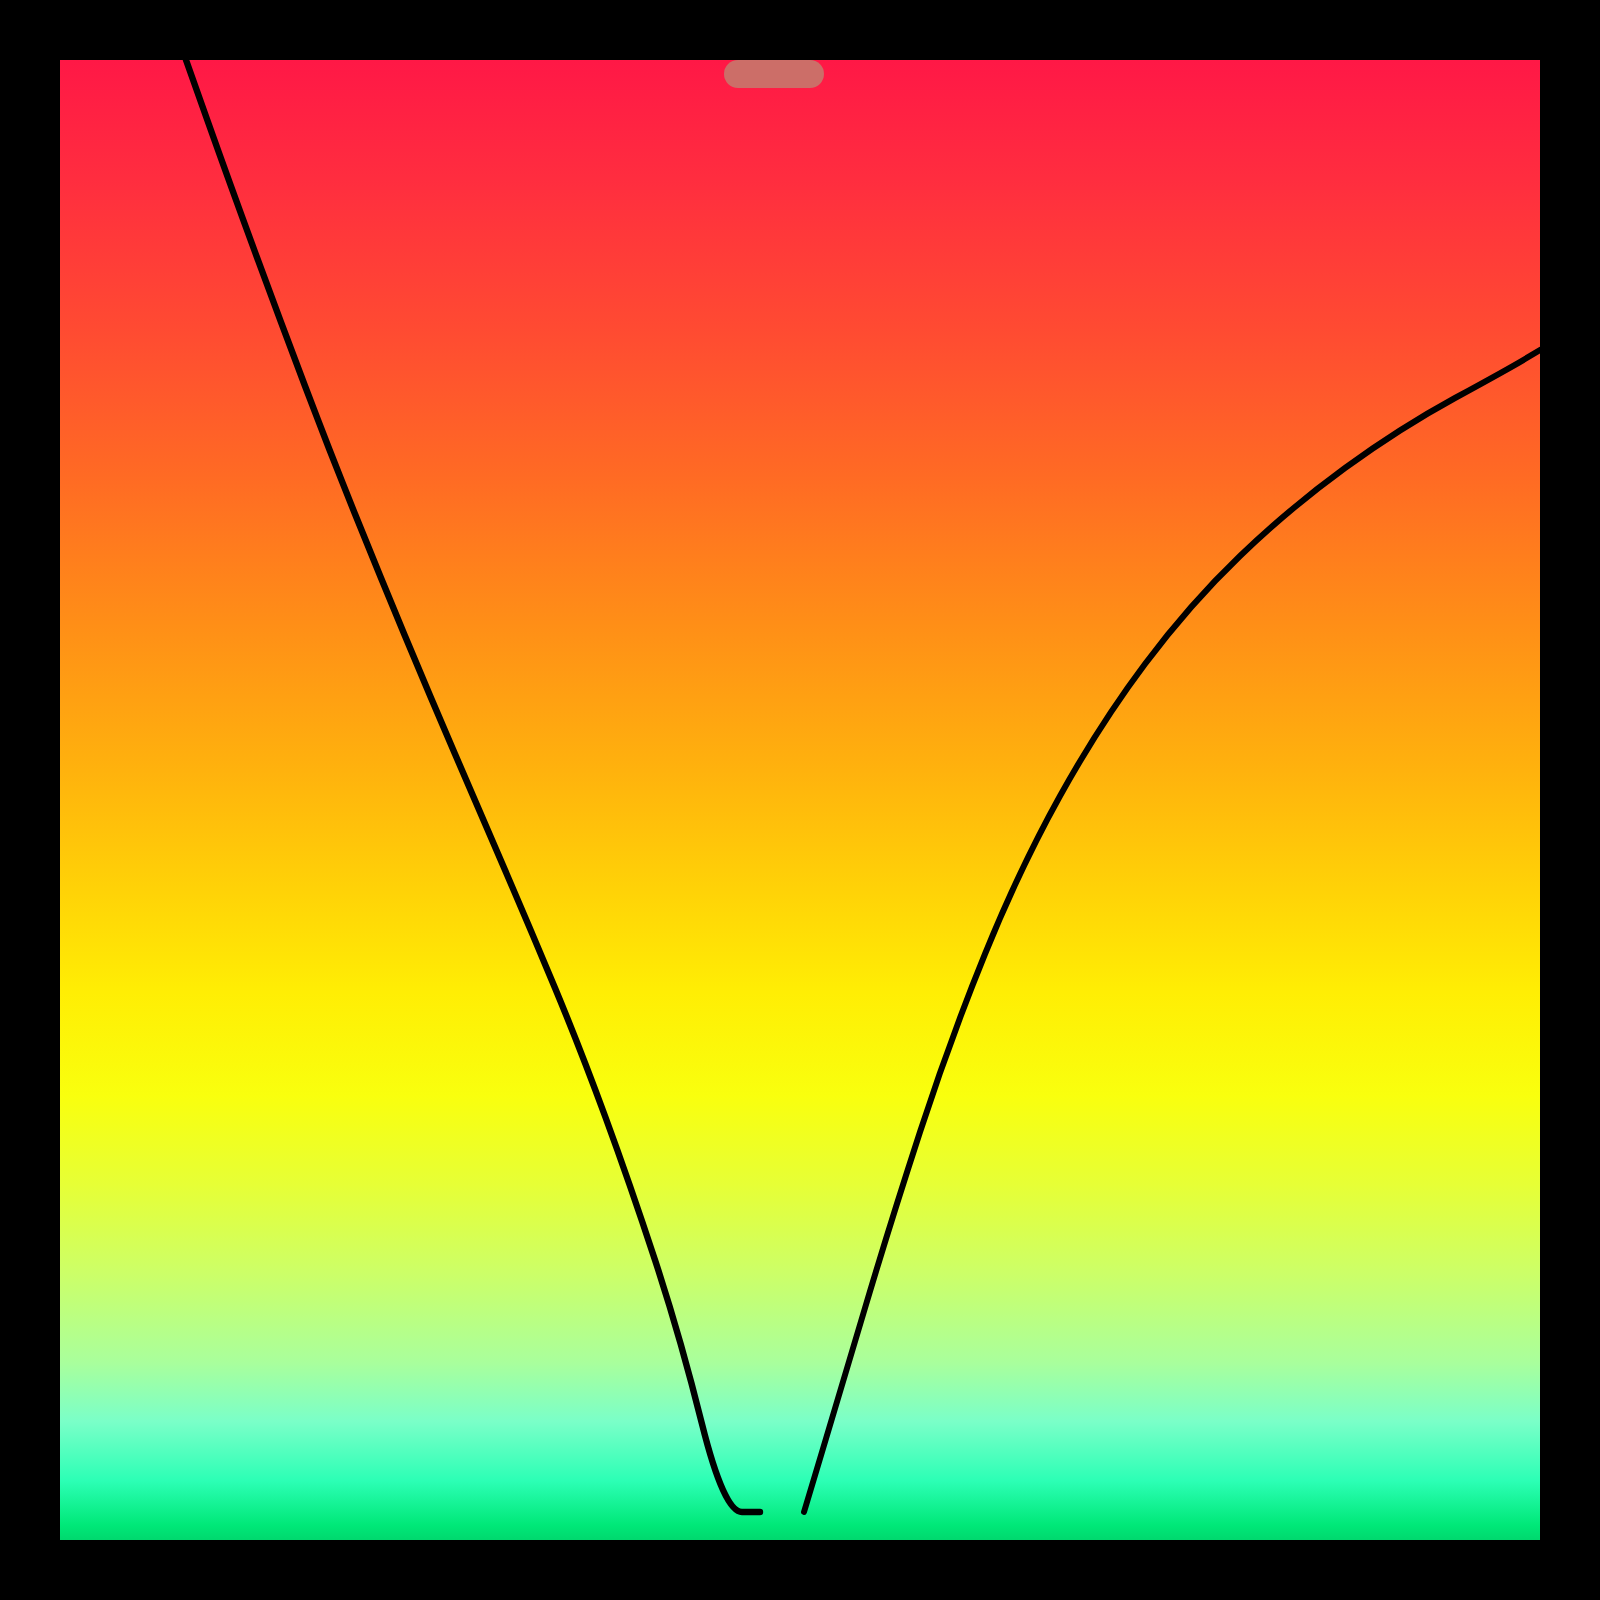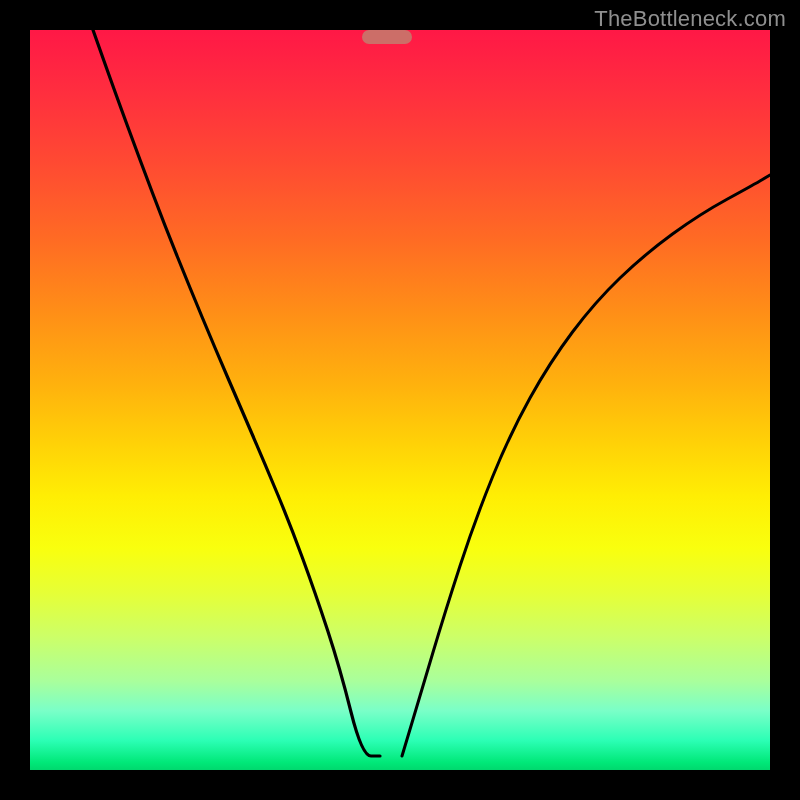--- a/index.html
+++ b/index.html
@@ -62,21 +62,20 @@
   .marker {
     position: absolute;
     background: #cc6e68;
     border-radius: 7px;
   }
 </style>
 </head>
 <body>
 
 <div class="outer">
-  <div class="watermark">TheBottleneck.com</div>
 
   <div class="plot">
     <svg class="curves" viewBox="0 0 740 740" preserveAspectRatio="none">
       <path id="curve-left" fill="none" stroke="#000" stroke-width="3.2" stroke-linecap="round" d="M 63 0 Q 63 0 74 31 Q 85 62 97.5 96 Q 110 130 122.5 163 Q 135 196 147.5 227 Q 160 258 172.5 288 Q 185 318 197.5 347 Q 210 376 222.5 405 Q 235 434 247.5 464 Q 260 494 272.5 528 Q 285 562 297.5 600 Q 310 638 321 682 Q 332 726 341 726 T 350 726"></path>
       <path id="curve-right" fill="none" stroke="#000" stroke-width="3" stroke-linecap="round" d="M 372 726 Q 372 726 381 696 Q 390 666 402.5 624 Q 415 582 430 536 Q 445 490 462.5 447 Q 480 404 500 368 Q 520 332 542.5 302 Q 565 272 590 248 Q 615 224 642.5 204 Q 670 184 697.5 169 Q 725 154 732.5 149.5 T 740 145"></path>
     </svg>
     <div id="marker" class="marker" style="left: 332px; top: 0px; width: 50px; height: 14px;"></div>
   </div>
 </div>
 

